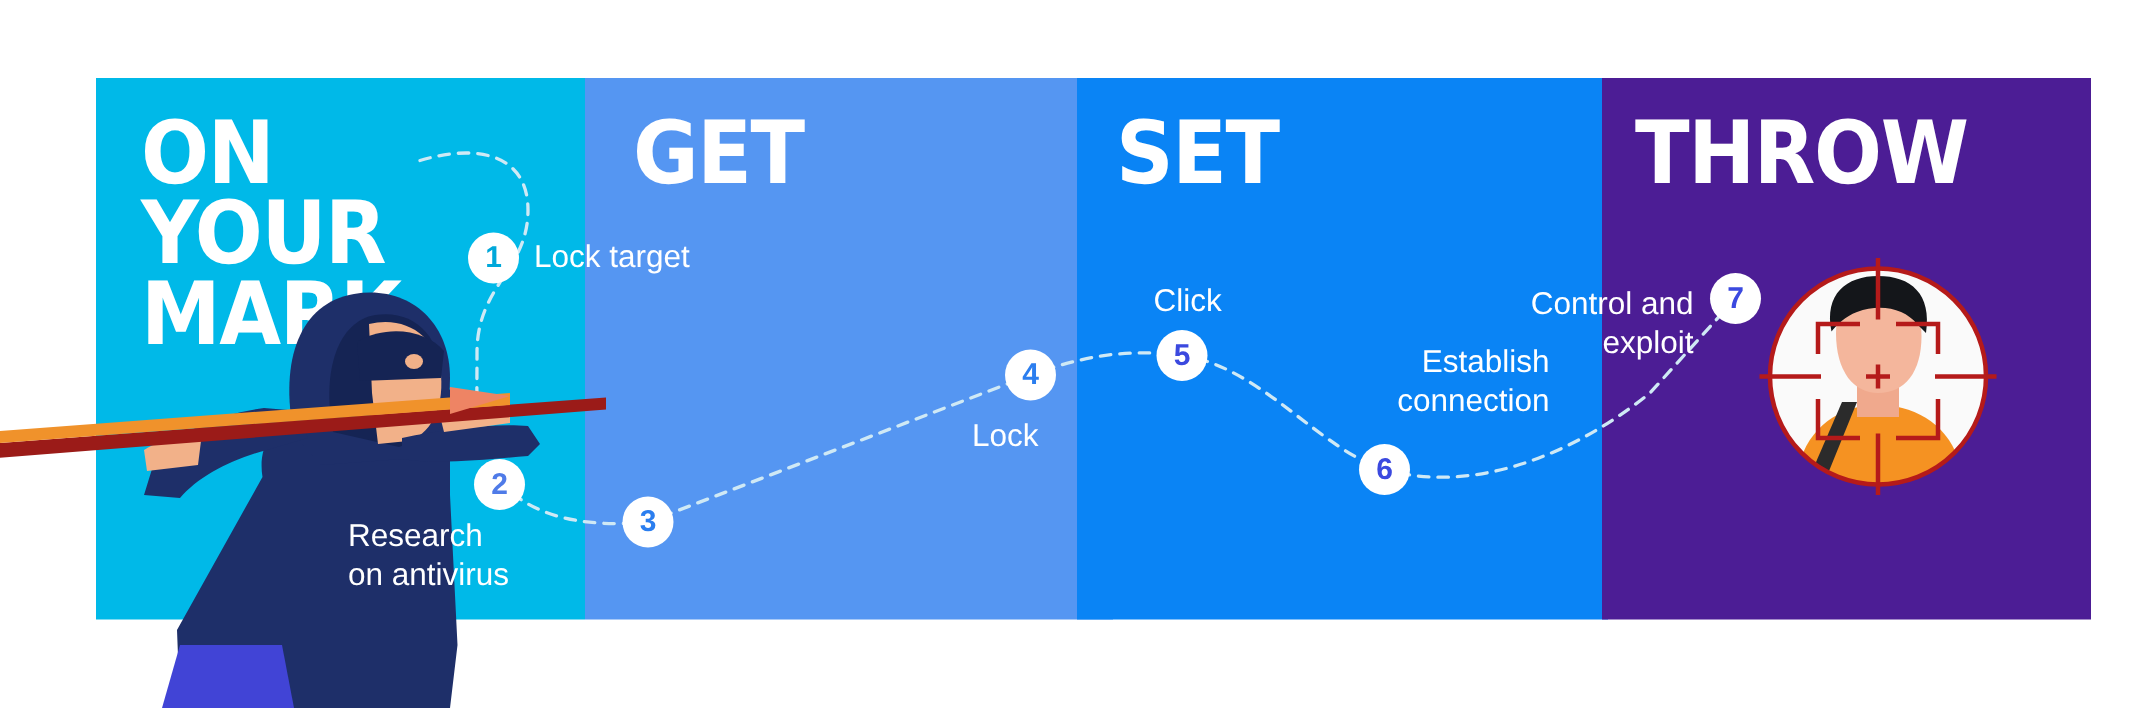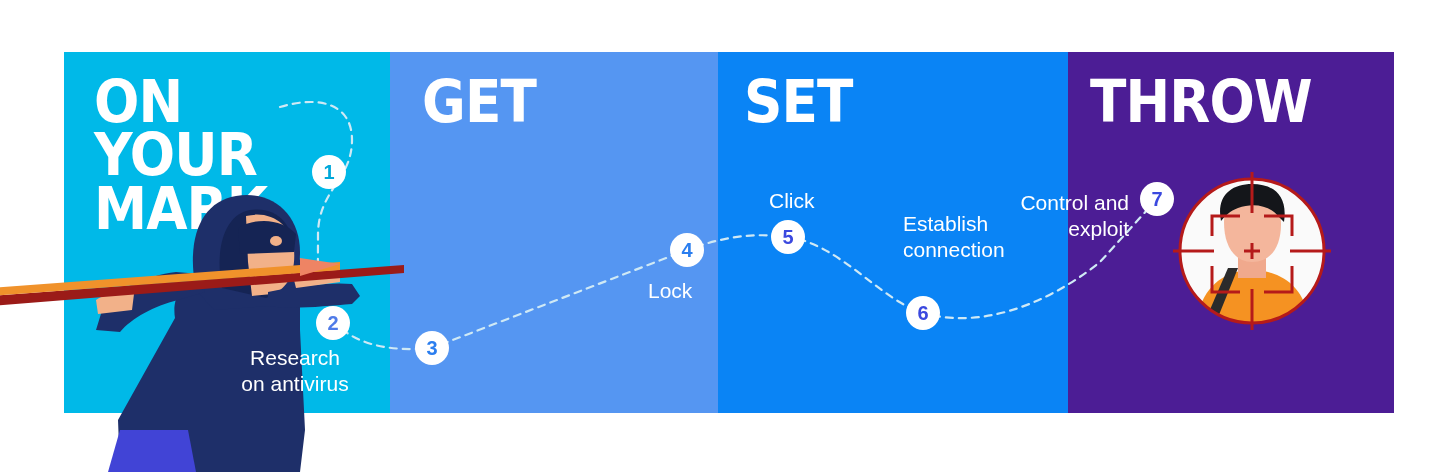--- a/index.html
+++ b/index.html
@@ -35,29 +35,29 @@
   
   .step-node{position:absolute;width:34px;height:34px;border-radius:50%;
     background:#ffffff;display:flex;align-items:center;justify-content:center;
     font-size:20px;font-weight:bold;line-height:1;}
   .step-label{position:absolute;color:#ffffff;font-size:21px;line-height:1.25;
     white-space:pre-line;}
 
   #node-1{left:312px;top:155px;color:#00A8DA;}
   #label-1{left:356px;top:159px;text-align:left;}
   #node-2{left:316px;top:306px;color:#4F7BE8;}
-  #label-2{left:220px;top:345px;text-align:center;width:150px;}
+  #label-2{left:232px;top:345px;text-align:left;width:150px;}
   #node-3{left:415px;top:331px;color:#2B7EEF;}
   #label-3{left:416px;top:251px;text-align:left;}
   #node-4{left:670px;top:233px;color:#2B7EEF;}
   #label-4{left:648px;top:278px;text-align:left;}
   #node-5{left:771px;top:220px;color:#3B49DF;}
   #label-5{left:769px;top:188px;text-align:left;}
   #node-6{left:906px;top:296px;color:#3B49DF;}
-  #label-6{left:903px;top:211px;text-align:left;width:130px;}
+  #label-6{left:903px;top:229px;text-align:right;width:130px;}
   #node-7{left:1140px;top:182px;color:#3B49DF;}
   #label-7{left:999px;top:158px;text-align:right;width:130px;margin-top:32px;}
 </style>
 </head>
 <body>
 
 <div id="stage">
 
   <div class="panel" id="panel-1">
     <div class="panel-heading" id="heading-1">ON
@@ -165,20 +165,21 @@
       <g stroke="#B51A1A" stroke-width="3" fill="none">
         <polyline points="1212,236 1212,216 1240,216"></polyline>
         <polyline points="1292,236 1292,216 1264,216"></polyline>
         <polyline points="1212,266 1212,292 1240,292"></polyline>
         <polyline points="1292,266 1292,292 1264,292"></polyline>
       </g>
     </g>
   </svg>
 
   <div class="step-node" id="node-1">1</div>
+  <div class="step-label" id="label-1">Lock target</div>
 
   <div class="step-node" id="node-2">2</div>
   <div class="step-label" id="label-2">Research
 on antivirus</div>
 
   <div class="step-node" id="node-3">3</div>
 
   <div class="step-node" id="node-4">4</div>
   <div class="step-label" id="label-4">Lock</div>
 

